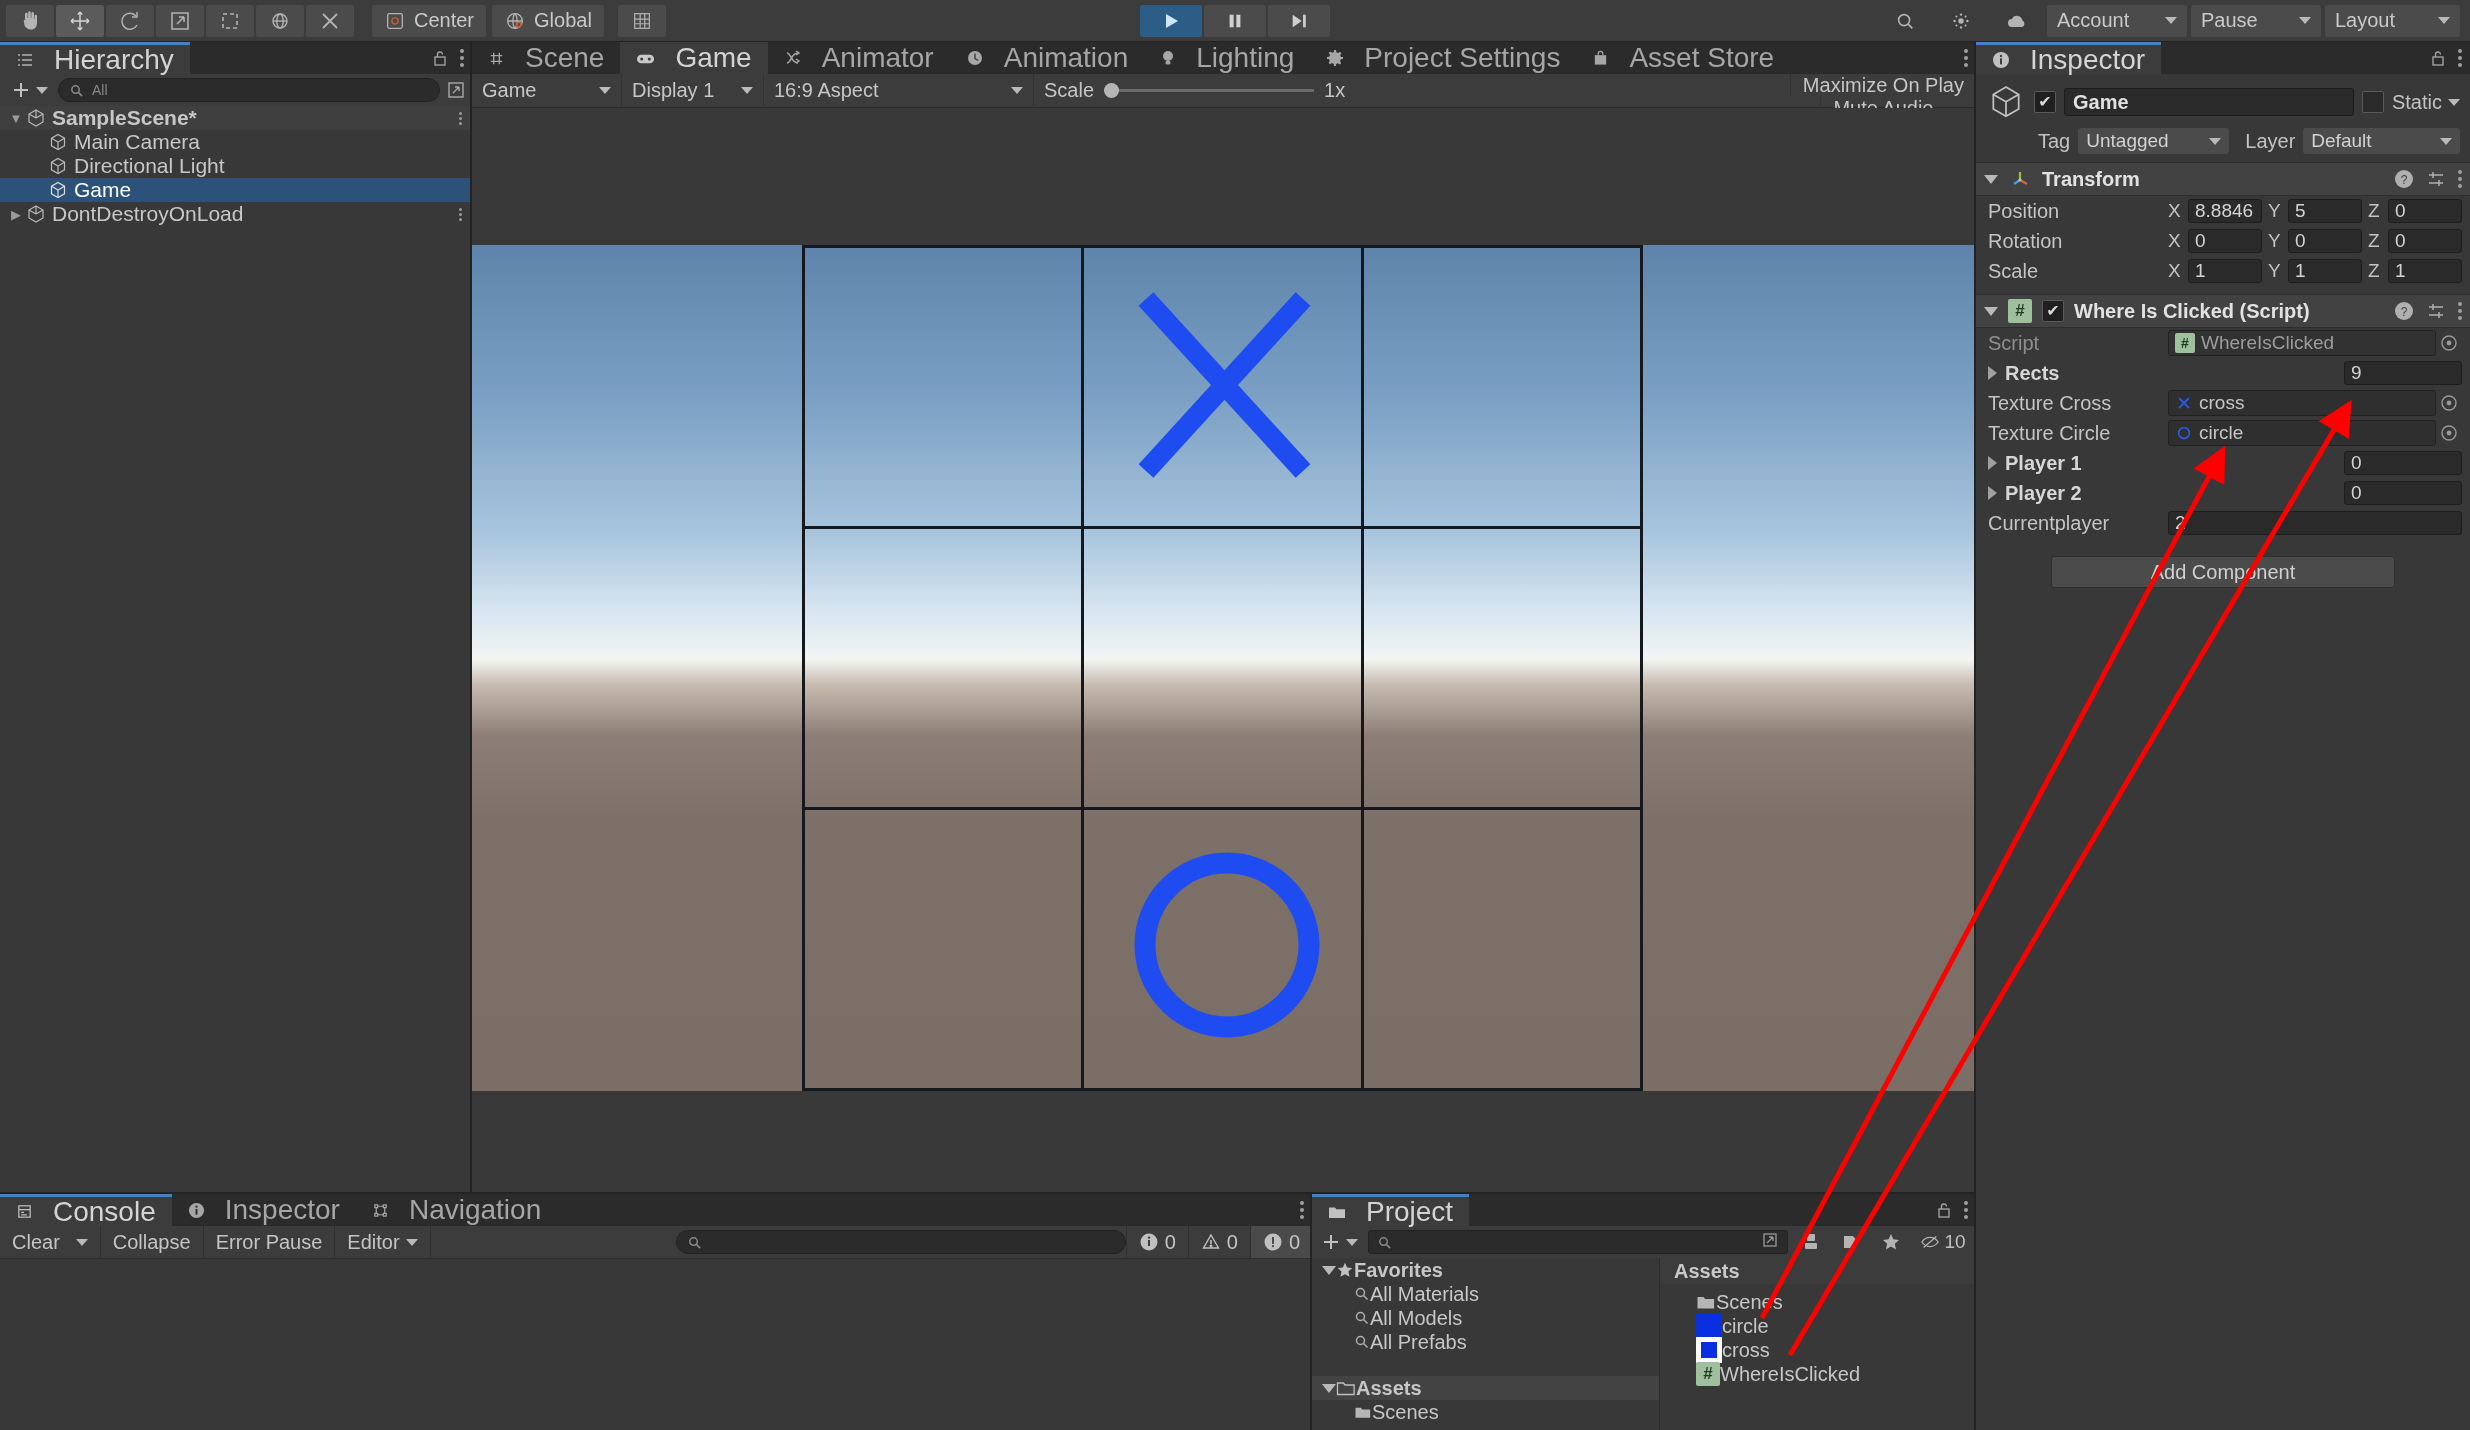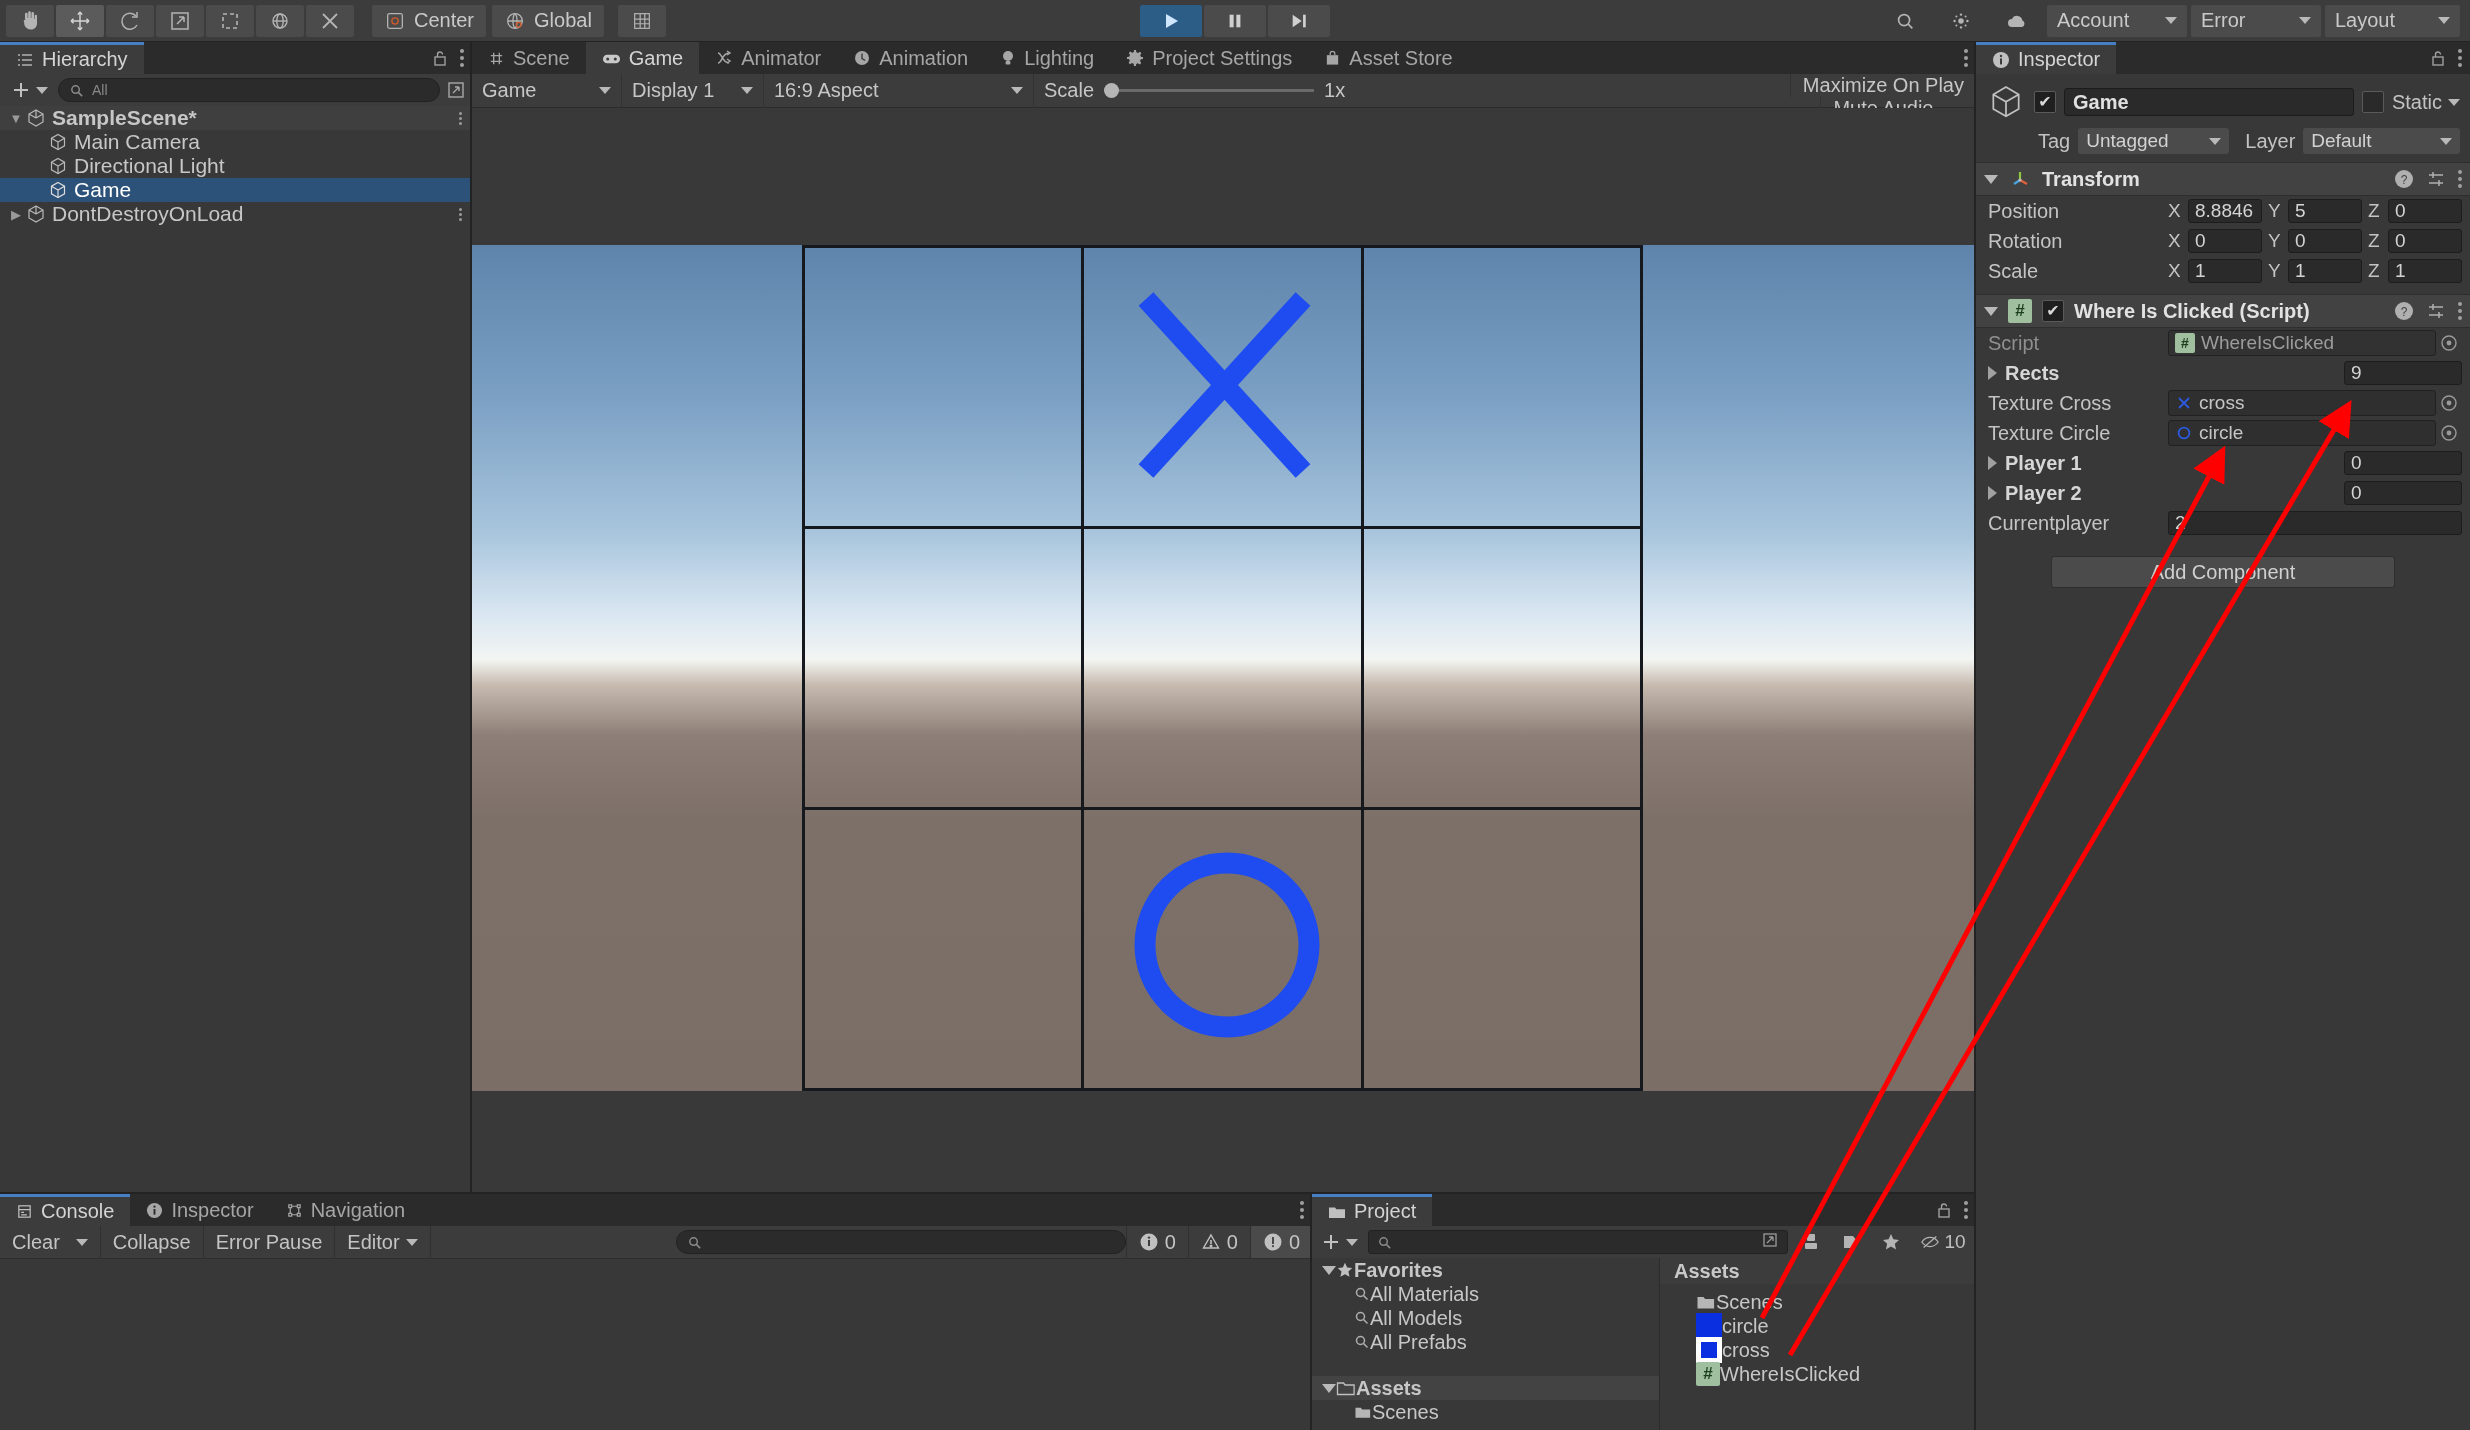--- a/index.html
+++ b/index.html
@@ -53,22 +53,22 @@
   .caret { width: 0; height: 0; border-left: 6px solid transparent;
            border-right: 6px solid transparent; border-top: 7px solid #b9b9b9; }
 
   
   .panel { position: absolute; background: #383838; }
   .panel-tabbar {
     height: 32px; background: #2b2b2b; display: flex; align-items: stretch;
     position: relative;
   }
   .ptab {
-    display: flex; align-items: center; gap: 8px; padding: 0 16px;
-    font-size: 20px; color: #a6a6a6; background: transparent;
+    display: flex; align-items: center; gap: 20px; padding: 0 16px;
+    font-size: 28px; color: #a6a6a6; background: transparent;
   }
   .ptab.active { background: #3c3c3c; color: #d4d4d4; }
   .ptab.accent-top { border-top: 3px solid #4680c2; }
   .ptab-icons { position: absolute; right: 8px; top: 0; height: 32px;
                 display: flex; align-items: center; gap: 12px; color: #a0a0a0; }
   .kebab { display: flex; flex-direction: column; gap: 3px; }
   .kebab i { width: 4px; height: 4px; background: #a0a0a0; border-radius: 50%; display:block; }
 
   
   #hierarchy { left: 0; top: 42px; width: 472px; height: 1152px; background: #383838; }
@@ -354,21 +354,21 @@
       <div class="tb-btn">
         <svg width="24" height="24" viewBox="0 0 24 24" fill="#b4b4b4">
             <path d="M7 18a4 4 0 010-8 5.5 5.5 0 0110.4 1.6A3.4 3.4 0 0117 18z"></path>
           </svg>
       </div>
       <div class="dropdown-pill" style="width:140px">
         <span>Account</span>
         <span class="caret"></span>
       </div>
       <div class="dropdown-pill" style="width:130px">
-        <span>Error</span>
+        <span>Pause</span>
         <span class="caret"></span>
       </div>
       <div class="dropdown-pill" style="width:135px">
         <span>Layout</span>
         <span class="caret"></span>
       </div>
     </div>
   </div>
 
   <div class="panel" id="hierarchy">

